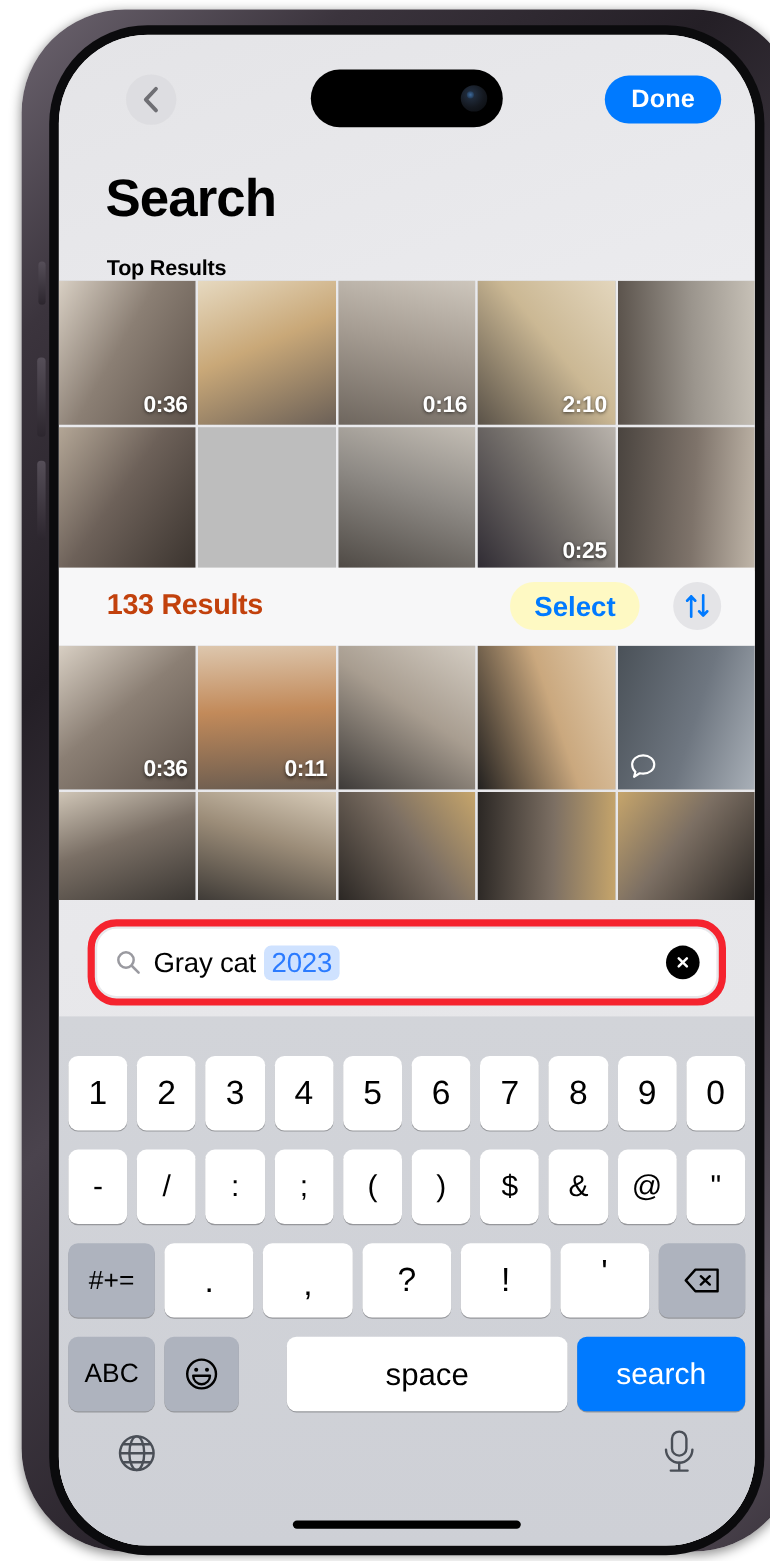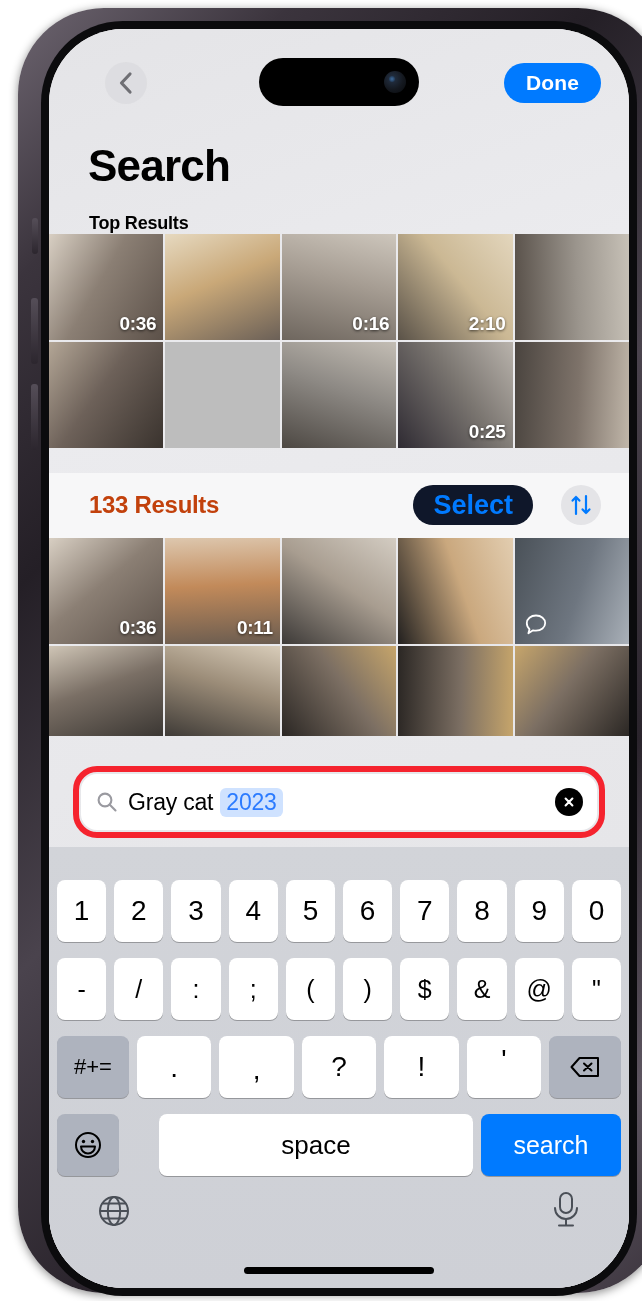--- a/index.html
+++ b/index.html
@@ -60,37 +60,37 @@
   }
 
   
   .page-title{position:absolute;left:39px;top:112px;font-size:44px;font-weight:bold;color:#000;letter-spacing:-.8px;}
   .section-title{position:absolute;left:40px;top:184px;font-size:18px;font-weight:bold;color:#000;letter-spacing:-.2px;}
 
   
   .grid{position:absolute;left:0;right:0;display:grid;grid-template-columns:repeat(5,1fr);gap:2px;}
   .grid.top{top:205px;}
   .grid.results{top:509px;}
-  .cell{position:relative;width:100%;height:106px;overflow:hidden;background:#bdbdbd;}
+  .cell{position:relative;width:100%;height:120px;overflow:hidden;background:#bdbdbd;}
   .cell.short{height:90px;}
   .cell .ph{position:absolute;inset:0;}
   .dur{
     position:absolute;right:7px;bottom:5px;color:#fff;font-size:19px;font-weight:bold;
     text-shadow:0 1px 3px rgba(0,0,0,.65);letter-spacing:-.3px;
   }
   .badge-comment{position:absolute;left:8px;bottom:6px;width:26px;height:26px;}
 
   
   .results-bar{
     position:absolute;left:0;right:0;top:444px;height:65px;background:#f7f7f8;z-index:10;
   }
   .results-count{position:absolute;left:40px;top:18px;font-size:24px;font-weight:bold;color:#c2410c;letter-spacing:-.3px;}
   .select-pill{
     position:absolute;right:96px;top:12px;height:40px;padding:0 20px;border-radius:20px;
-    background:#0f172a;color:#007aff;font-size:27px;font-weight:bold;
+    background:#fef9c3;color:#007aff;font-size:23px;font-weight:bold;
     display:flex;align-items:center;justify-content:center;
   }
   .sort-circle{
     position:absolute;right:28px;top:12px;width:40px;height:40px;border-radius:50%;
     background:#e4e4e7;display:flex;align-items:center;justify-content:center;
   }
 
   
   .search-wrap{position:absolute;left:24px;top:737px;right:24px;height:72px;z-index:25;}
   .search-highlight{
@@ -367,20 +367,23 @@
             </div>
             <div class="key gray w-bk">
               <svg width="32" height="24" viewBox="0 0 32 24">
                 <path d="M10.5 3 L29 3 L29 21 L10.5 21 L2.5 12 Z" fill="none" stroke="#000" stroke-width="2" stroke-linejoin="round"></path>
                 <path d="M15 8.5 L22.5 15.5 M22.5 8.5 L15 15.5" stroke="#000" stroke-width="2" stroke-linecap="round"></path>
               </svg>
             </div>
           </div>
 
           <div class="krow r4">
+            <div class="key gray w-fn small">
+              <span>ABC</span>
+            </div>
             <div class="key gray w-emoji">
               <svg width="30" height="30" viewBox="0 0 30 30">
                 <circle cx="15" cy="15" r="12" fill="none" stroke="#000" stroke-width="2"></circle>
                 <circle cx="10.5" cy="11.5" r="1.7" fill="#000"></circle>
                 <circle cx="19.5" cy="11.5" r="1.7" fill="#000"></circle>
                 <path d="M8 16.5 L22 16.5 A7 7 0 0 1 8 16.5 Z" fill="none" stroke="#000" stroke-width="2" stroke-linejoin="round"></path>
               </svg>
             </div>
             <div class="key w-space">
               <span>space</span>

